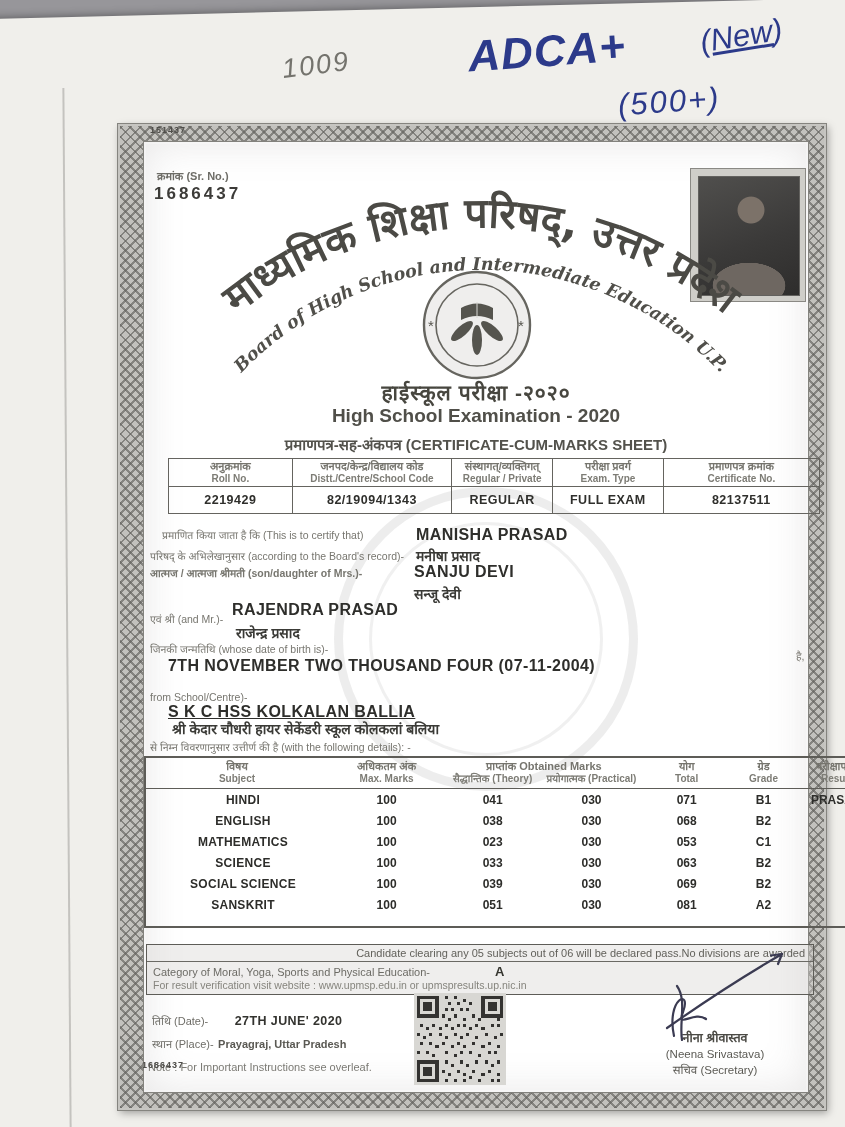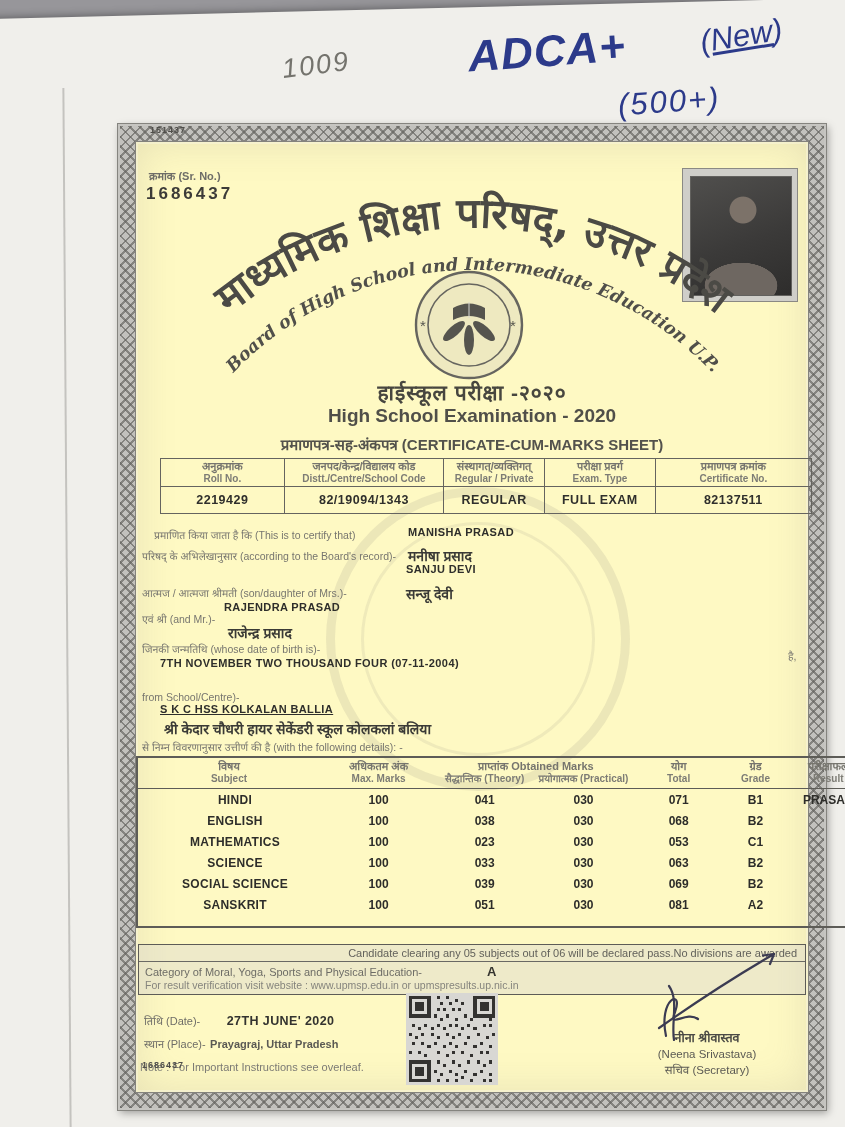--- a/index.html
+++ b/index.html
@@ -22,32 +22,32 @@
   .ink-500{left:618px;top:84px;font-size:31px;transform:rotate(-4deg);letter-spacing:2px;}
 
   
   .cert{position:absolute;left:118px;top:124px;width:708px;height:986px;background:#c6c5c1;
         outline:1px solid #85847f;box-shadow:2px 3px 8px rgba(0,0,0,.35);}
   .cert::before{content:"";position:absolute;inset:2px;
         background:
           repeating-linear-gradient(45deg, rgba(100,99,95,.65) 0 2px, transparent 2px 7px),
           repeating-linear-gradient(-45deg, rgba(100,99,95,.65) 0 2px, transparent 2px 7px),
           #c2c1bd;}
-  .cert-inner{position:absolute;inset:17px;background:#fef9c3;border:1.5px solid #83827d;
-        box-shadow:inset 0 0 0 2px rgba(255,255,255,.25), inset 0 0 40px rgba(120,119,115,.18);}
+  .cert-inner{position:absolute;inset:17px;background:#ffffff;border:1.5px solid #83827d;
+        box-shadow:inset 0 0 0 2px rgba(255,255,255,.25), inset 0 0 40px rgba(120,119,115,.18);margin-left:8px;}
   .serial-tiny{position:absolute;font-size:9px;font-weight:bold;color:#4f4e4a;letter-spacing:1px;z-index:9;}
 
   
   .watermark{position:absolute;left:190px;top:345px;width:286px;height:286px;border:9px solid rgba(110,109,105,.12);
         border-radius:50%;z-index:0;}
   .watermark::after{content:"";position:absolute;inset:26px;border:3px solid rgba(110,109,105,.10);border-radius:50%;}
 
   .z{z-index:2;}
   .hi-label{font-size:10.5px;color:#77766f;}
-  .name-en{font-weight:bold;font-size:11px;color:#2e2e2b;letter-spacing:.4px;}
+  .name-en{font-weight:bold;font-size:16px;color:#2e2e2b;letter-spacing:.4px;}
   .name-hi{font-weight:bold;font-size:14px;color:#3a3a36;}
 
   .srno-label{left:13px;top:26px;font-size:11px;color:#6e6d67;font-weight:bold;}
   .srno-value{left:10px;top:42px;font-size:17px;font-weight:bold;color:#3c3b38;letter-spacing:3px;}
 
   
   .photo{left:546px;top:26px;width:116px;height:134px;background:#cfcec9;border:1px solid #8a8984;padding:7px;box-sizing:border-box;}
   .photo-img{width:100%;height:100%;border:1px solid #62615e;
      background:
        radial-gradient(circle at 52% 28%, #7c7269 0 13%, rgba(0,0,0,0) 14%),
@@ -195,21 +195,21 @@
         </tbody>
           </table>
       </div>
 
       <div class="cl z hi-label" style="left:18px;top:386px;">प्रमाणित किया जाता है कि (This is to certify that)</div>
       <div class="cl z name-en" style="left:272px;top:384px;">MANISHA PRASAD</div>
       <div class="cl z hi-label" style="left:6px;top:407px;">परिषद् के अभिलेखानुसार (according to the Board's record)-</div>
       <div class="cl z name-hi" style="left:272px;top:404px;">मनीषा प्रसाद</div>
 
       <div class="cl z name-en" style="left:270px;top:421px;">SANJU DEVI</div>
-      <div class="cl z hi-label" style="left:6px;top:444px;">आत्मज / आत्मजा श्रीमती (son/daughter of Mrs.)-</div>
+      <div class="cl z hi-label" style="left:6px;top:424px;font-weight:bold;">आत्मज / आत्मजा श्रीमती (son/daughter of Mrs.)-</div>
       <div class="cl z name-hi" style="left:270px;top:442px;">सन्जू देवी</div>
 
       <div class="cl z name-en" style="left:88px;top:459px;">RAJENDRA PRASAD</div>
       <div class="cl z hi-label" style="left:6px;top:470px;">एवं श्री (and Mr.)-</div>
       <div class="cl z name-hi" style="left:92px;top:481px;">राजेन्द्र प्रसाद</div>
 
       <div class="cl z hi-label" style="left:6px;top:500px;">जिनकी जन्मतिथि (whose date of birth is)-</div>
       <div class="cl z name-en" style="left:24px;top:515px;">7TH NOVEMBER TWO THOUSAND FOUR (07-11-2004)</div>
 
       <div class="cl z hi-label" style="left:652px;top:507px;">है,</div>

